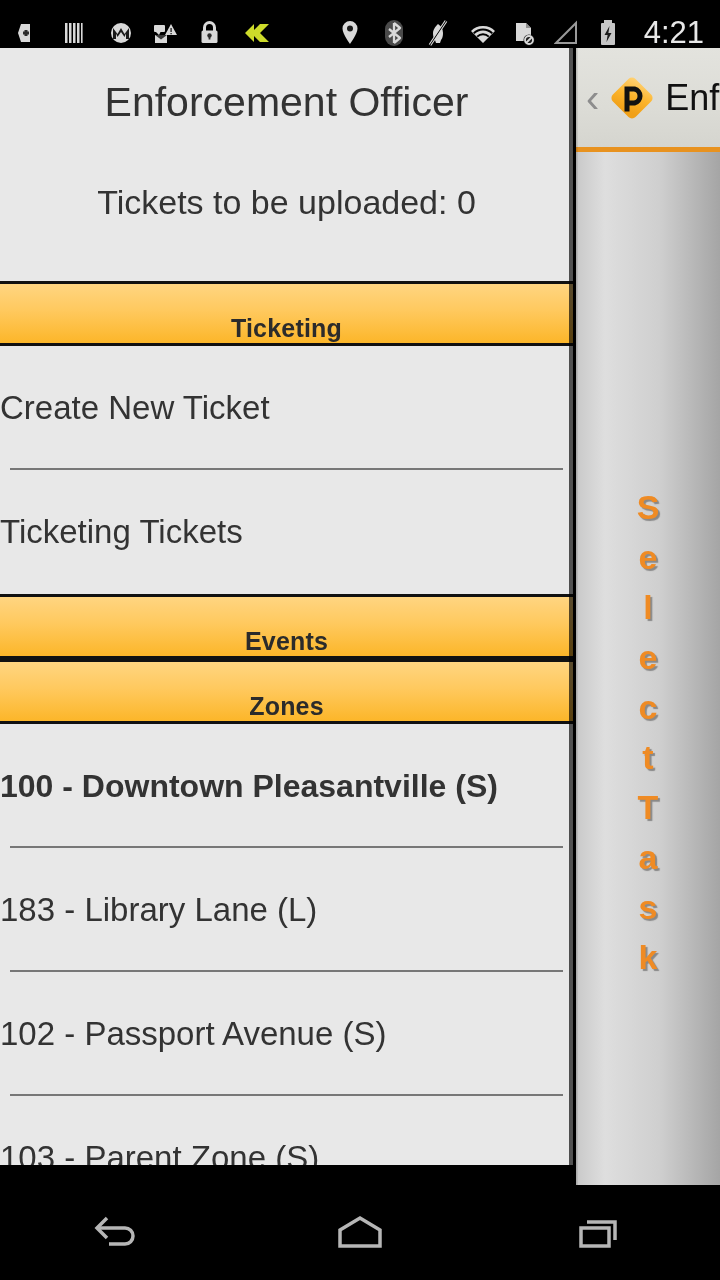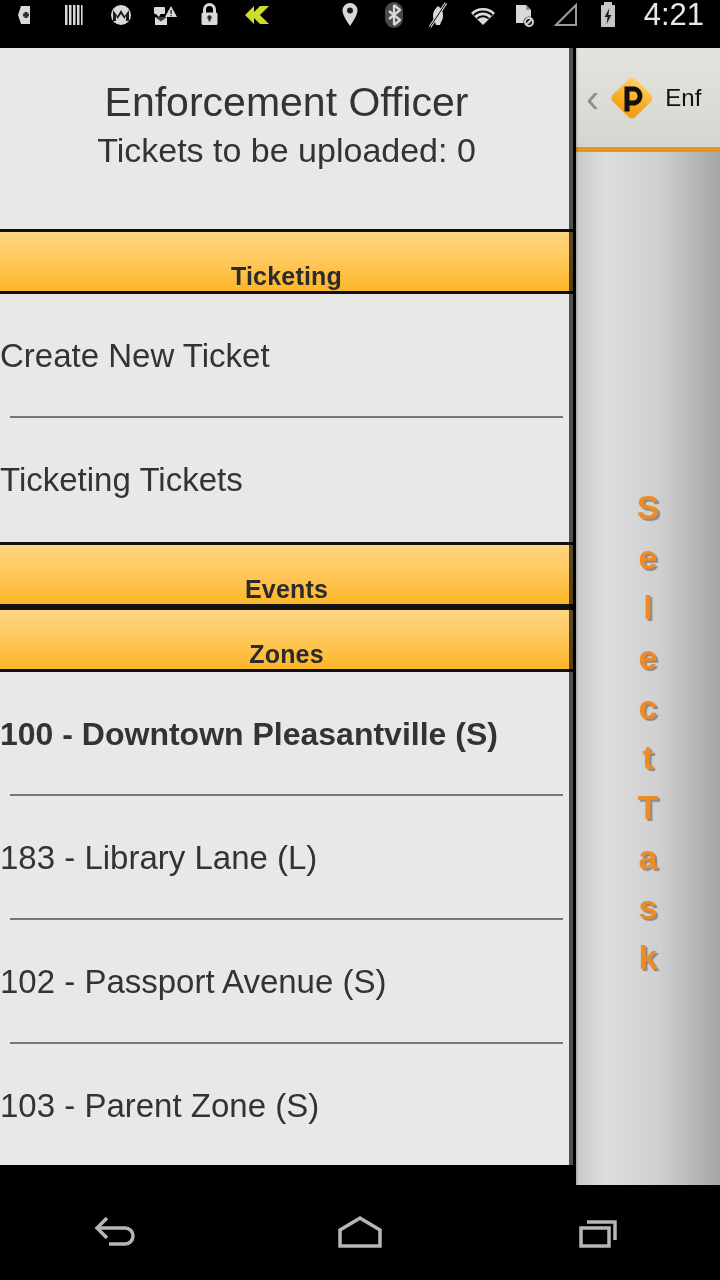--- a/index.html
+++ b/index.html
@@ -7,21 +7,21 @@
     width:720px; height:1280px;
     background:#000;
     font-family:"Liberation Sans", sans-serif;
     overflow:hidden;
   }
   #screen { position:relative; width:720px; height:1280px; background:#000; overflow:hidden; }
 
   
   .statusbar{
     position:absolute; top:0; left:0; width:720px; height:48px;
-    background:#000; display:flex; align-items:flex-start;
+    background:#000; display:flex; align-items:flex-end;
     padding:0 10px 0 18px;
   }
   .sb-left{ display:flex; align-items:center; gap:17px; flex:0 0 auto; }
   .sb-right{ display:flex; align-items:center; gap:15px; margin-left:auto; padding-right:6px;}
   .sb-ico{ display:block; width:28px; height:30px; flex:0 0 auto; }
   .sb-ico svg{ display:block; }
   .sb-clock{
     color:#e8e8e8; font-size:31px; letter-spacing:0px; font-weight:400;
     line-height:30px; padding-left:4px; font-family:"Liberation Sans", sans-serif;
   }
@@ -32,20 +32,21 @@
     background:#e8e8e8; overflow:hidden;
   }
   .panel-head{
     padding-top:30px; text-align:center;
   }
   .panel-title{
     font-size:41px; color:#333; line-height:48px; font-weight:400;
   }
   .panel-sub{
     font-size:34px; color:#333; line-height:48px; font-weight:400;
+    margin-top:52px;
   }
   .head-spacer{ height:55px; }
 
   .section-header{
     position:relative;
     background:linear-gradient(to bottom,#ffd581 0%,#ffc95e 45%,#fcb629 100%);
     border-top:3px solid #111; border-bottom:3px solid #111;
     height:65px; display:flex; align-items:flex-end; justify-content:center;
   }
   .section-header span{
@@ -87,21 +88,21 @@
     height:104px; background:linear-gradient(to bottom,#e3e3de 0%,#dcdcd6 60%,#d5d5cf 100%);
     border-bottom:5px solid #e8921f;
     display:flex; align-items:center; padding-left:10px; gap:6px;
   }
   .chev{
     font-size:40px; color:#8d8d8d; line-height:40px; font-weight:300;
     flex:0 0 auto;
   }
   .app-logo{ flex:0 0 auto; width:54px; height:54px; }
   .drawer-title{
-    font-size:24px; color:#111; white-space:nowrap; overflow:hidden;
+    font-size:36px; color:#111; white-space:nowrap; overflow:hidden;
     flex:1 1 auto; line-height:40px;
   }
   .drawer-body{
     height:1033px; position:relative;
     background:linear-gradient(to right,#c9c9c9 0%,#dedede 20%,#cfcfcf 58%,#a5a5a5 100%);
   }
   .vert-label{
     position:absolute; left:0; right:0; top:330px;
     display:flex; flex-direction:column; align-items:center;
   }

